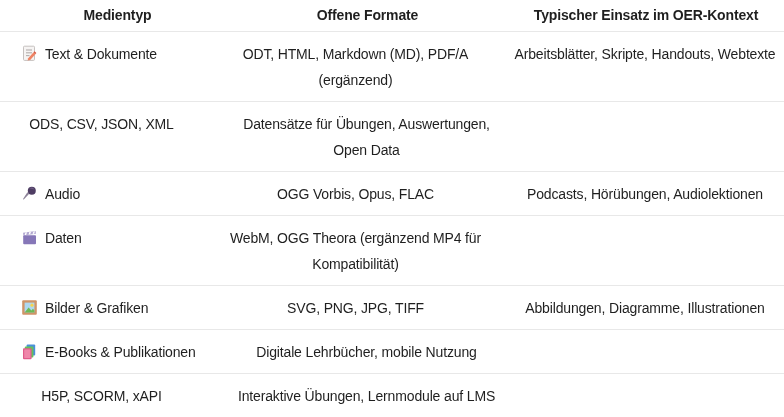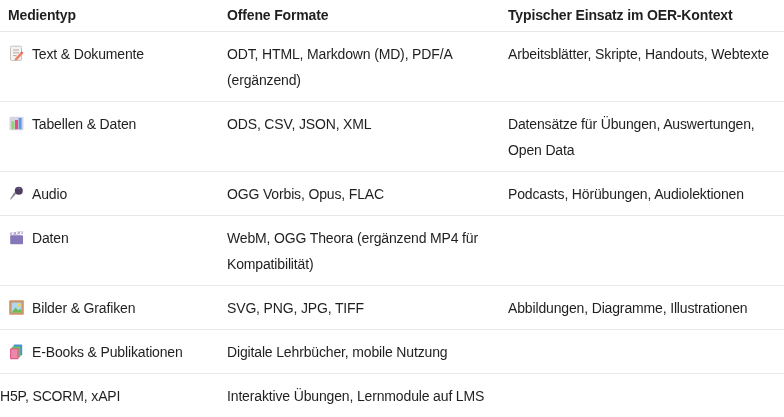--- a/index.html
+++ b/index.html
@@ -3,40 +3,40 @@
 <meta charset="utf-8">
 <style>
   * { margin: 0; padding: 0; box-sizing: border-box; }
   html, body {
     width: 784px; height: 417px;
     background: #ffffff;
     font-family: "Liberation Sans", sans-serif;
     color: #1f1f1f;
     overflow: hidden;
   }
-  .table { width: 784px; }
+  .table { width: 784px; text-align: center; }
   .row {
     display: grid;
     grid-template-columns: 227px 281px 276px;
     border-bottom: 1px solid #e8e8e8;
   }
   .row.last { border-bottom: none; }
   .cell {
     font-size: 14px;
     line-height: 26px;
     letter-spacing: -0.15px;
     padding: 9px 24px 8px 0;
   }
   .cell.c3 { padding-right: 2px; }
   .header .cell {
     font-weight: bold;
     padding: 2px 0 3px 0;
   }
   .cell.c1 {
-    padding-left: 8px;
+    padding-left: 21px;
     display: flex;
     align-items: flex-start;
     gap: 7px;
   }
   .header .cell.c1 { display: block; padding-left: 8px; }
   .icon {
     width: 17px; height: 17px;
     flex: 0 0 17px;
     margin-top: 4px;
     display: inline-block;
@@ -66,31 +66,20 @@
           <path d="M12.6 7.2 L14.6 9 L15.4 8.1 L13.5 6.3 Z" fill="#d9543d"></path>
         </svg>
       </span>
       <span>Text &amp; Dokumente</span>
     </div>
     <div class="cell c2">ODT, HTML, Markdown (MD), PDF/A (ergänzend)</div>
     <div class="cell c3">Arbeitsblätter, Skripte, Handouts, Webtexte</div>
   </div>
 
   <div class="row">
-    <div class="cell c1">
-      <span class="icon">
-        <svg viewBox="0 0 17 17">
-          <rect x="1.5" y="1.8" width="14" height="13.4" rx="1" fill="#d9d3e4"></rect>
-          <rect x="3.4" y="6.2" width="3" height="8" fill="#8ed86e"></rect>
-          <rect x="7" y="5" width="3" height="9.2" fill="#e84a7d"></rect>
-          <rect x="10.6" y="3" width="3" height="11.2" fill="#5b9be0"></rect>
-        </svg>
-      </span>
-      <span>Tabellen &amp; Daten</span>
-    </div>
     <div class="cell c2">ODS, CSV, JSON, XML</div>
     <div class="cell c3">Datensätze für Übungen, Auswertungen, Open Data</div>
   </div>
 
   <div class="row">
     <div class="cell c1">
       <span class="icon">
         <svg viewBox="0 0 17 17">
           <path d="M8.2 8.8 L3 14.2 C2.4 14.9 1.8 14.6 2.2 13.8 L6.4 7.2 Z" fill="#8d8399"></path>
           <circle cx="10.8" cy="5.8" r="4" fill="#4e3d63"></circle>

